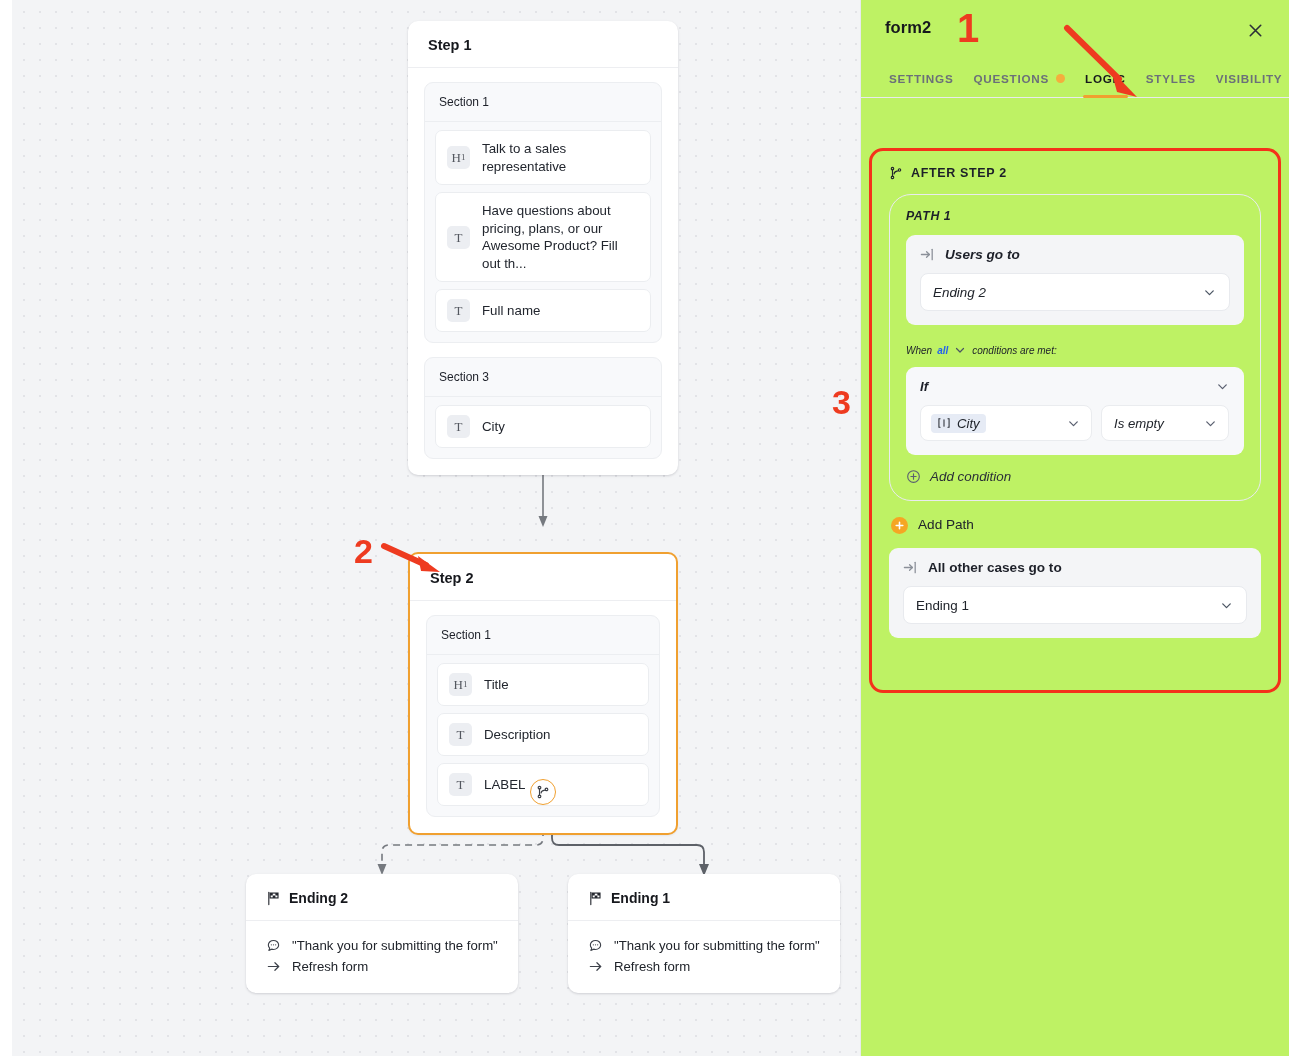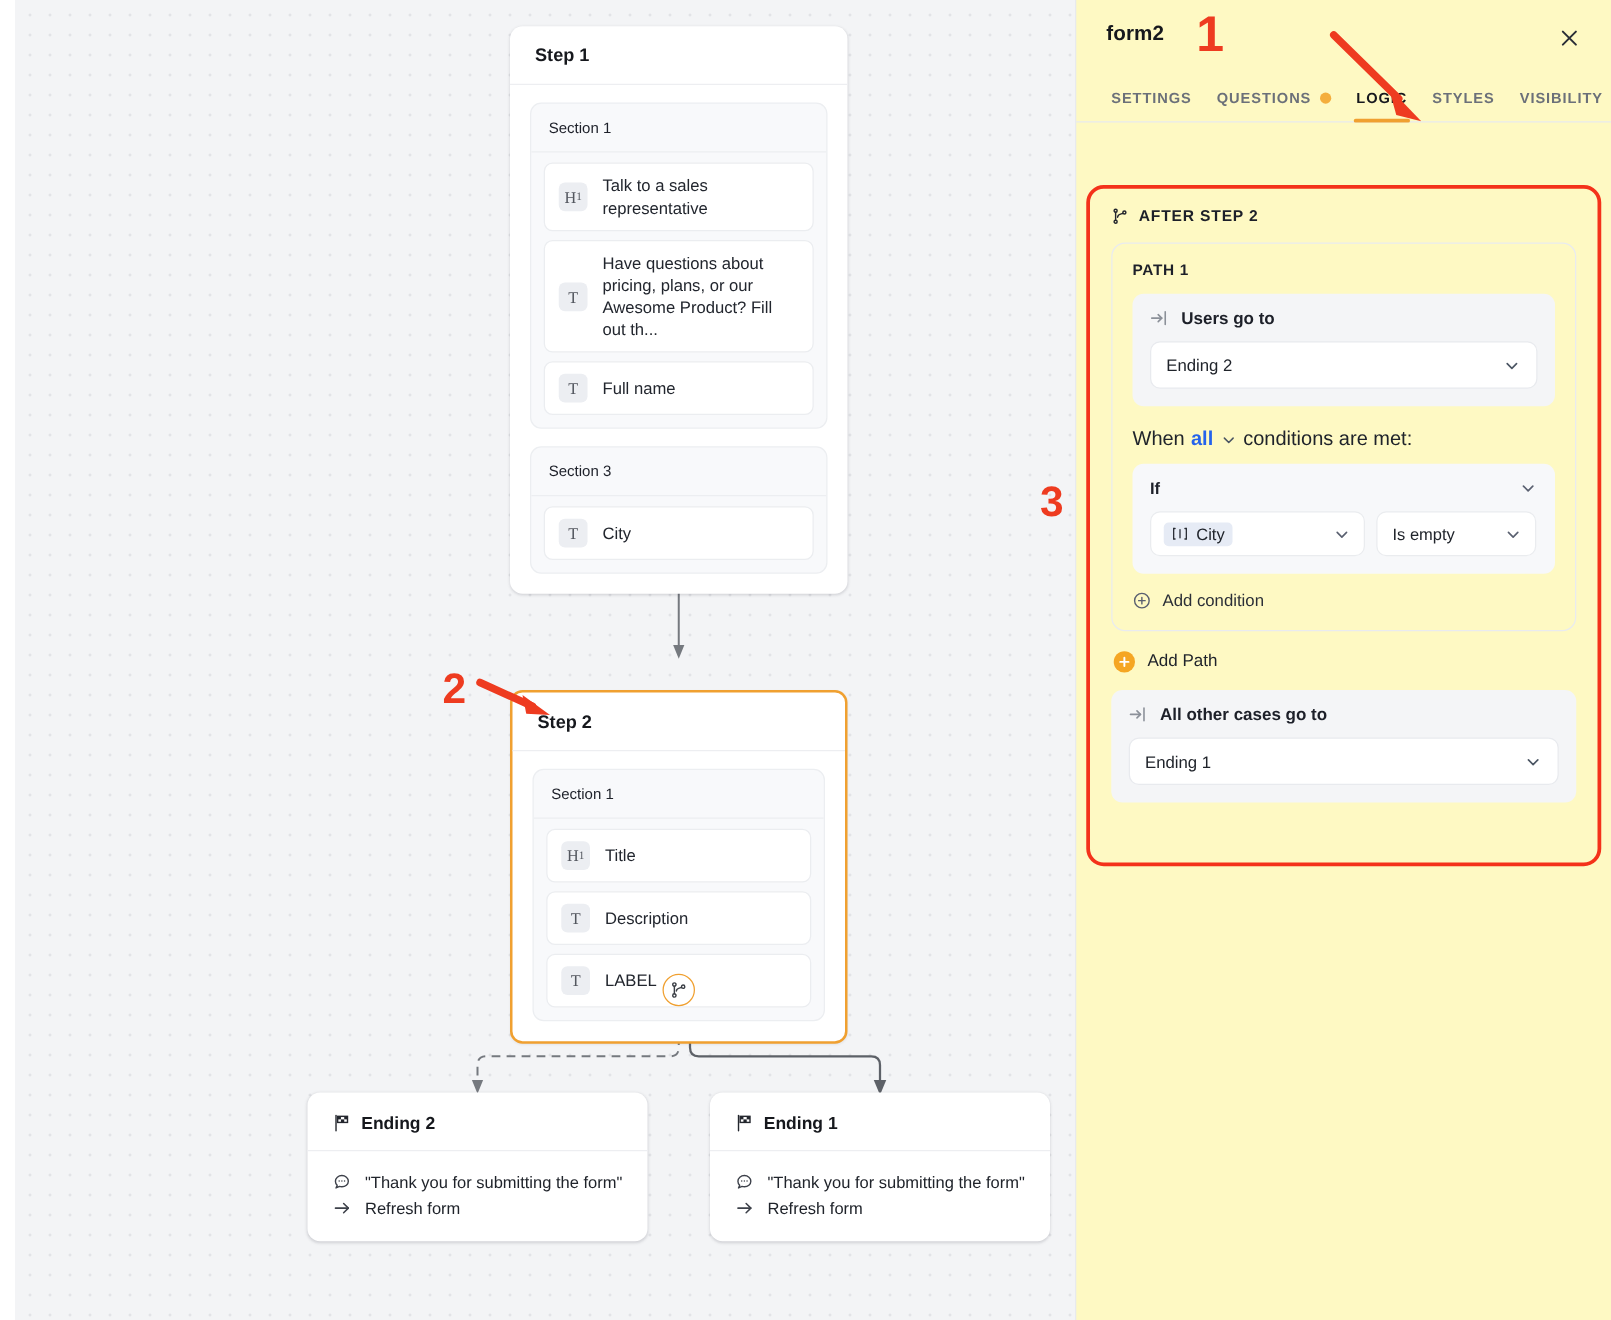--- a/index.html
+++ b/index.html
@@ -106,21 +106,21 @@
   .anno-num {
     position: absolute; color: #ee3b20;
     font-family: "Liberation Sans", sans-serif;
     font-weight: bold; line-height: 1;
     z-index: 40;
   }
 
   
   #panel {
     position: absolute; right: 0; top: 0; width: 429px; height: 1056px;
-    background: #fef9c3;
+    background: #bef264;
     border-left: 1px solid #e8eaee;
   }
   .p-head { padding: 18px 24px 0 24px; position: relative; }
   .p-title { font-size: 16.5px; font-weight: bold; color: #16181d; letter-spacing: .1px; }
   .p-sub { display: flex; align-items: center; gap: 8px; margin-top: 6px; font-size: 13px; color: #676c76; }
   .close-btn {
     position: absolute; right: 18px; top: 14px;
     width: 32px; height: 32px; border: 0; background: transparent;
     display: flex; align-items: center; justify-content: center;
     cursor: pointer; border-radius: 6px;
@@ -156,38 +156,39 @@
     position: absolute; left: 12px; top: 152px; width: 404px;
     padding: 14px 16px 16px 16px;
   }
   .logic-title {
     display: flex; align-items: center; gap: 8px;
     font-size: 12.5px; font-weight: bold; letter-spacing: .65px; color: #1d2029;
     margin-bottom: 14px;
   }
 
   .path-box {
-    border: 1px solid #e9ebef; border-radius: 11px;
+    border: 1px solid #e9ebef; border-radius: 22px;
     padding: 14px 16px 16px 16px;
+    font-style: italic;
   }
   .path-label { font-size: 12.3px; font-weight: bold; letter-spacing: .55px; color: #1d2029; margin-bottom: 12px; }
 
   .grey-block { background: #f4f5f7; border-radius: 9px; padding: 12px 14px 14px 14px; }
   .gb-head { display: flex; align-items: center; gap: 10px; font-size: 13.6px; font-weight: bold; color: #1d2029; margin-bottom: 11px; }
 
   .select {
     display: flex; align-items: center; justify-content: space-between;
     background: #ffffff; border: 1px solid #e8eaee; border-radius: 8px;
     padding: 0 12px; height: 38px;
     font-size: 13.4px; color: #20242b; cursor: pointer;
   }
 
   .when-row {
     display: flex; align-items: center; gap: 5px;
-    margin: 18px 0 10px 0; font-size: 16px; color: #20242b;
+    margin: 18px 0 10px 0; font-size: 10px; color: #20242b;
   }
   .when-all { color: #2563eb; font-weight: bold; }
   .when-caret { display: inline-flex; cursor: pointer; }
 
   .cond-block { background: #f7f8fa; border-radius: 9px; padding: 12px 14px 14px 14px; }
   .cond-head {
     display: flex; align-items: center; justify-content: space-between;
     font-size: 13.2px; font-weight: bold; color: #1d2029; margin-bottom: 11px;
   }
   .cond-row { display: flex; gap: 9px; }

